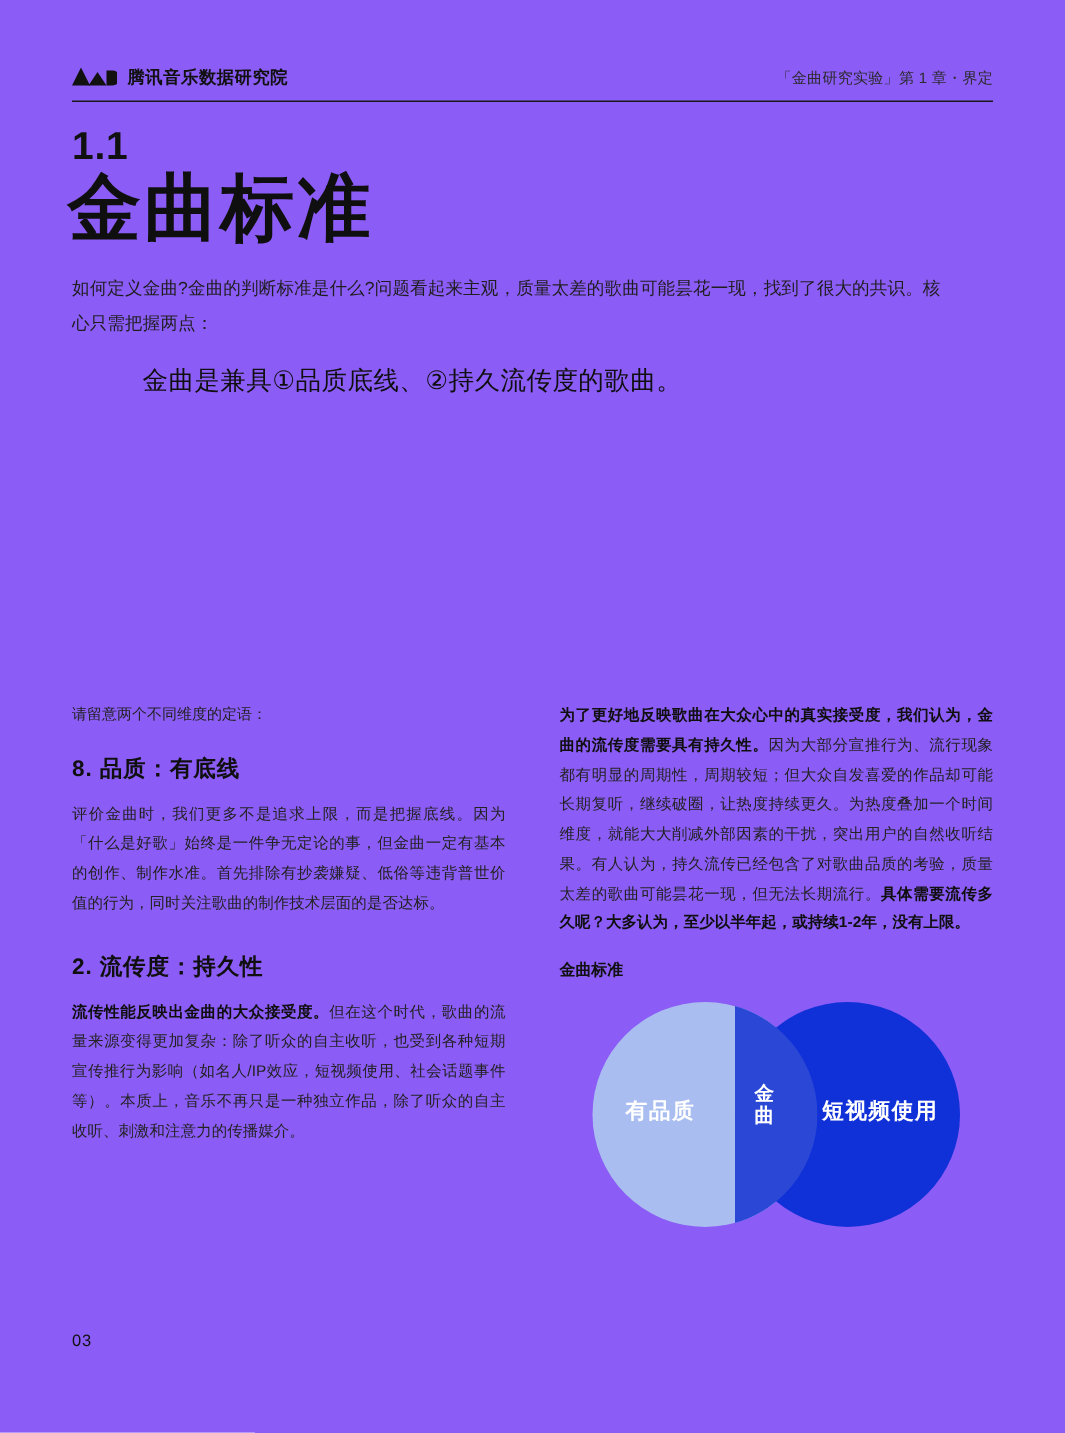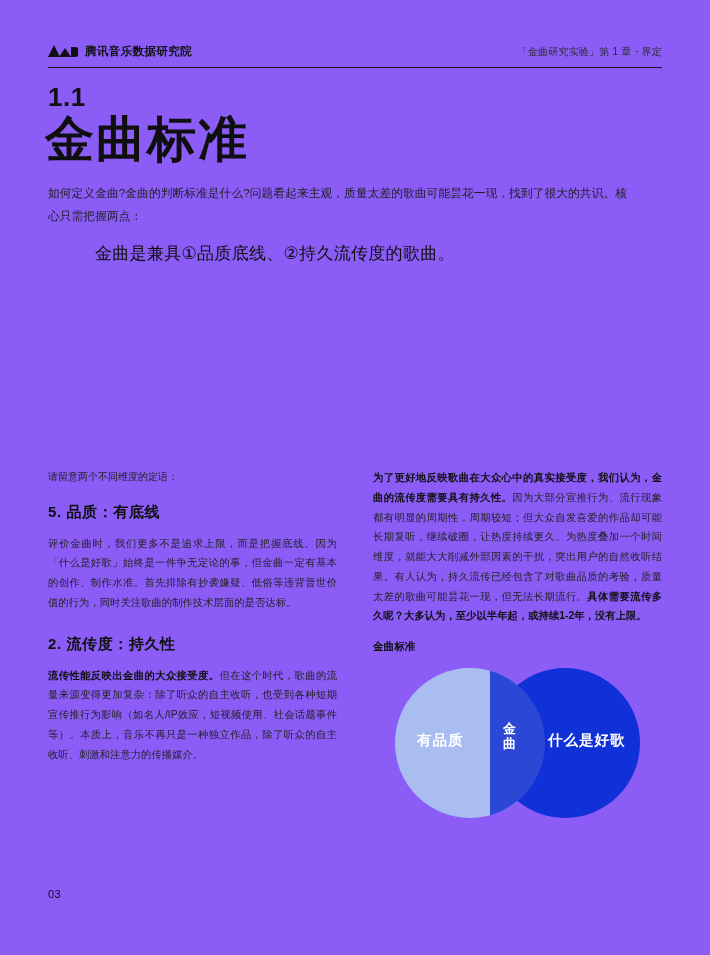--- a/index.html
+++ b/index.html
@@ -254,38 +254,38 @@
 
   <div class="sec-num">1.1</div>
   <div class="sec-title">金曲标准</div>
 
   <div class="lede">如何定义金曲?金曲的判断标准是什么?问题看起来主观，质量太差的歌曲可能昙花一现，找到了很大的共识。核心只需把握两点：</div>
   <div class="lede-strong">金曲是兼具①品质底线、②持久流传度的歌曲。</div>
 
   <div class="col-left">
     <p class="note">请留意两个不同维度的定语：</p>
 
-    <h3 class="sub-head">5. 品质：有底线</h3>
+    <h3 class="sub-head">8. 品质：有底线</h3>
     <p class="para">评价金曲时，我们更多不是追求上限，而是把握底线。因为「什么是好歌」始终是一件争无定论的事，但金曲一定有基本的创作、制作水准。首先排除有抄袭嫌疑、低俗等违背普世价值的行为，同时关注歌曲的制作技术层面的是否达标。</p>
 
     <h3 class="sub-head second">2. 流传度：持久性</h3>
     <p class="para"><span class="bold">流传性能反映出金曲的大众接受度。</span><span>但在这个时代，歌曲的流量来源变得更加复杂：除了听众的自主收听，也受到各种短期宣传推行为影响（如名人/IP效应，短视频使用、社会话题事件等）。本质上，音乐不再只是一种独立作品，除了听众的自主收听、刺激和注意力的传播媒介。</span></p>
   </div>
 
   <div class="col-right">
     <p class="para"><span class="bold">为了更好地反映歌曲在大众心中的真实接受度，我们认为，金曲的流传度需要具有持久性。</span><span>因为大部分宣推行为、流行现象都有明显的周期性，周期较短；但大众自发喜爱的作品却可能长期复听，继续破圈，让热度持续更久。为热度叠加一个时间维度，就能大大削减外部因素的干扰，突出用户的自然收听结果。有人认为，持久流传已经包含了对歌曲品质的考验，质量太差的歌曲可能昙花一现，但无法长期流行。</span><span class="bold">具体需要流传多久呢？大多认为，至少以半年起，或持续1-2年，没有上限。</span></p>
   </div>
 
   <div class="fig-label">金曲标准</div>
   <div class="venn">
     <div class="circle c-left"></div>
     <div class="circle c-right"></div>
     <div class="lens">
       <div class="lens-inner"></div>
     </div>
     <div class="venn-label left">有品质</div>
     <div class="venn-label mid">金曲</div>
-    <div class="venn-label right">什么是好歌</div>
+    <div class="venn-label right">短视频使用</div>
   </div>
 
   <div class="page-num">03</div>
 
 </div>
 
 </body></html>

